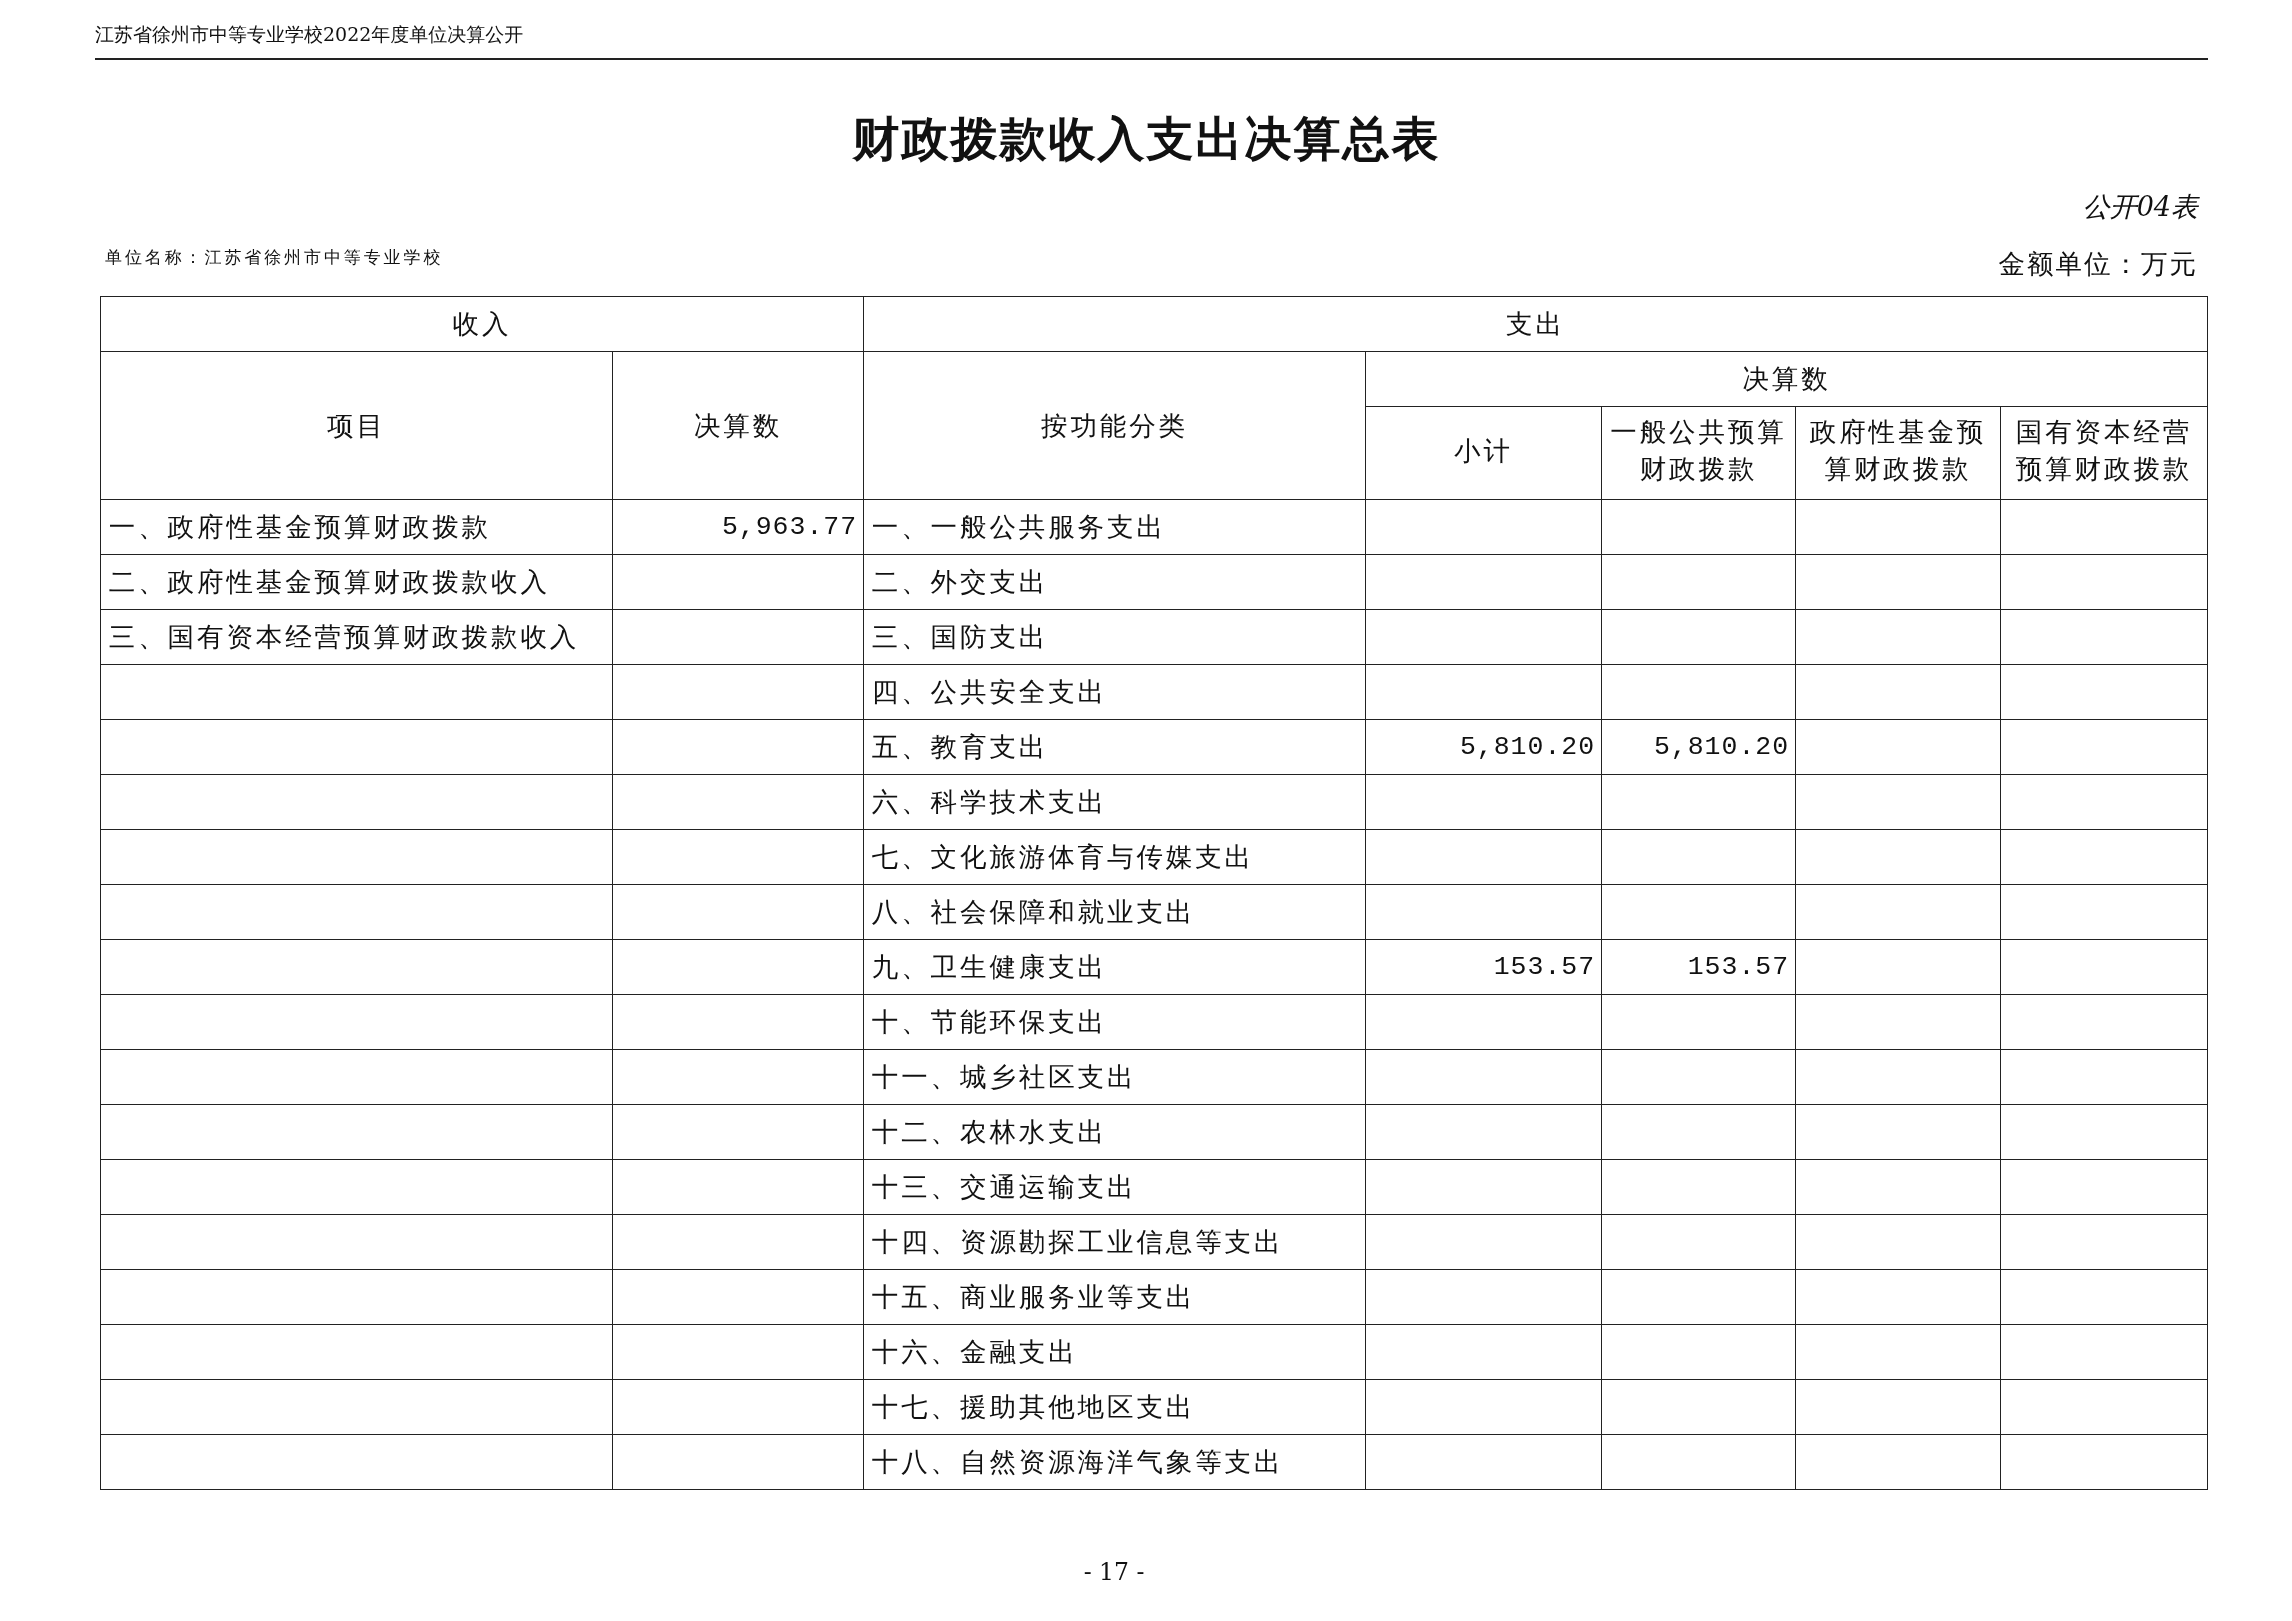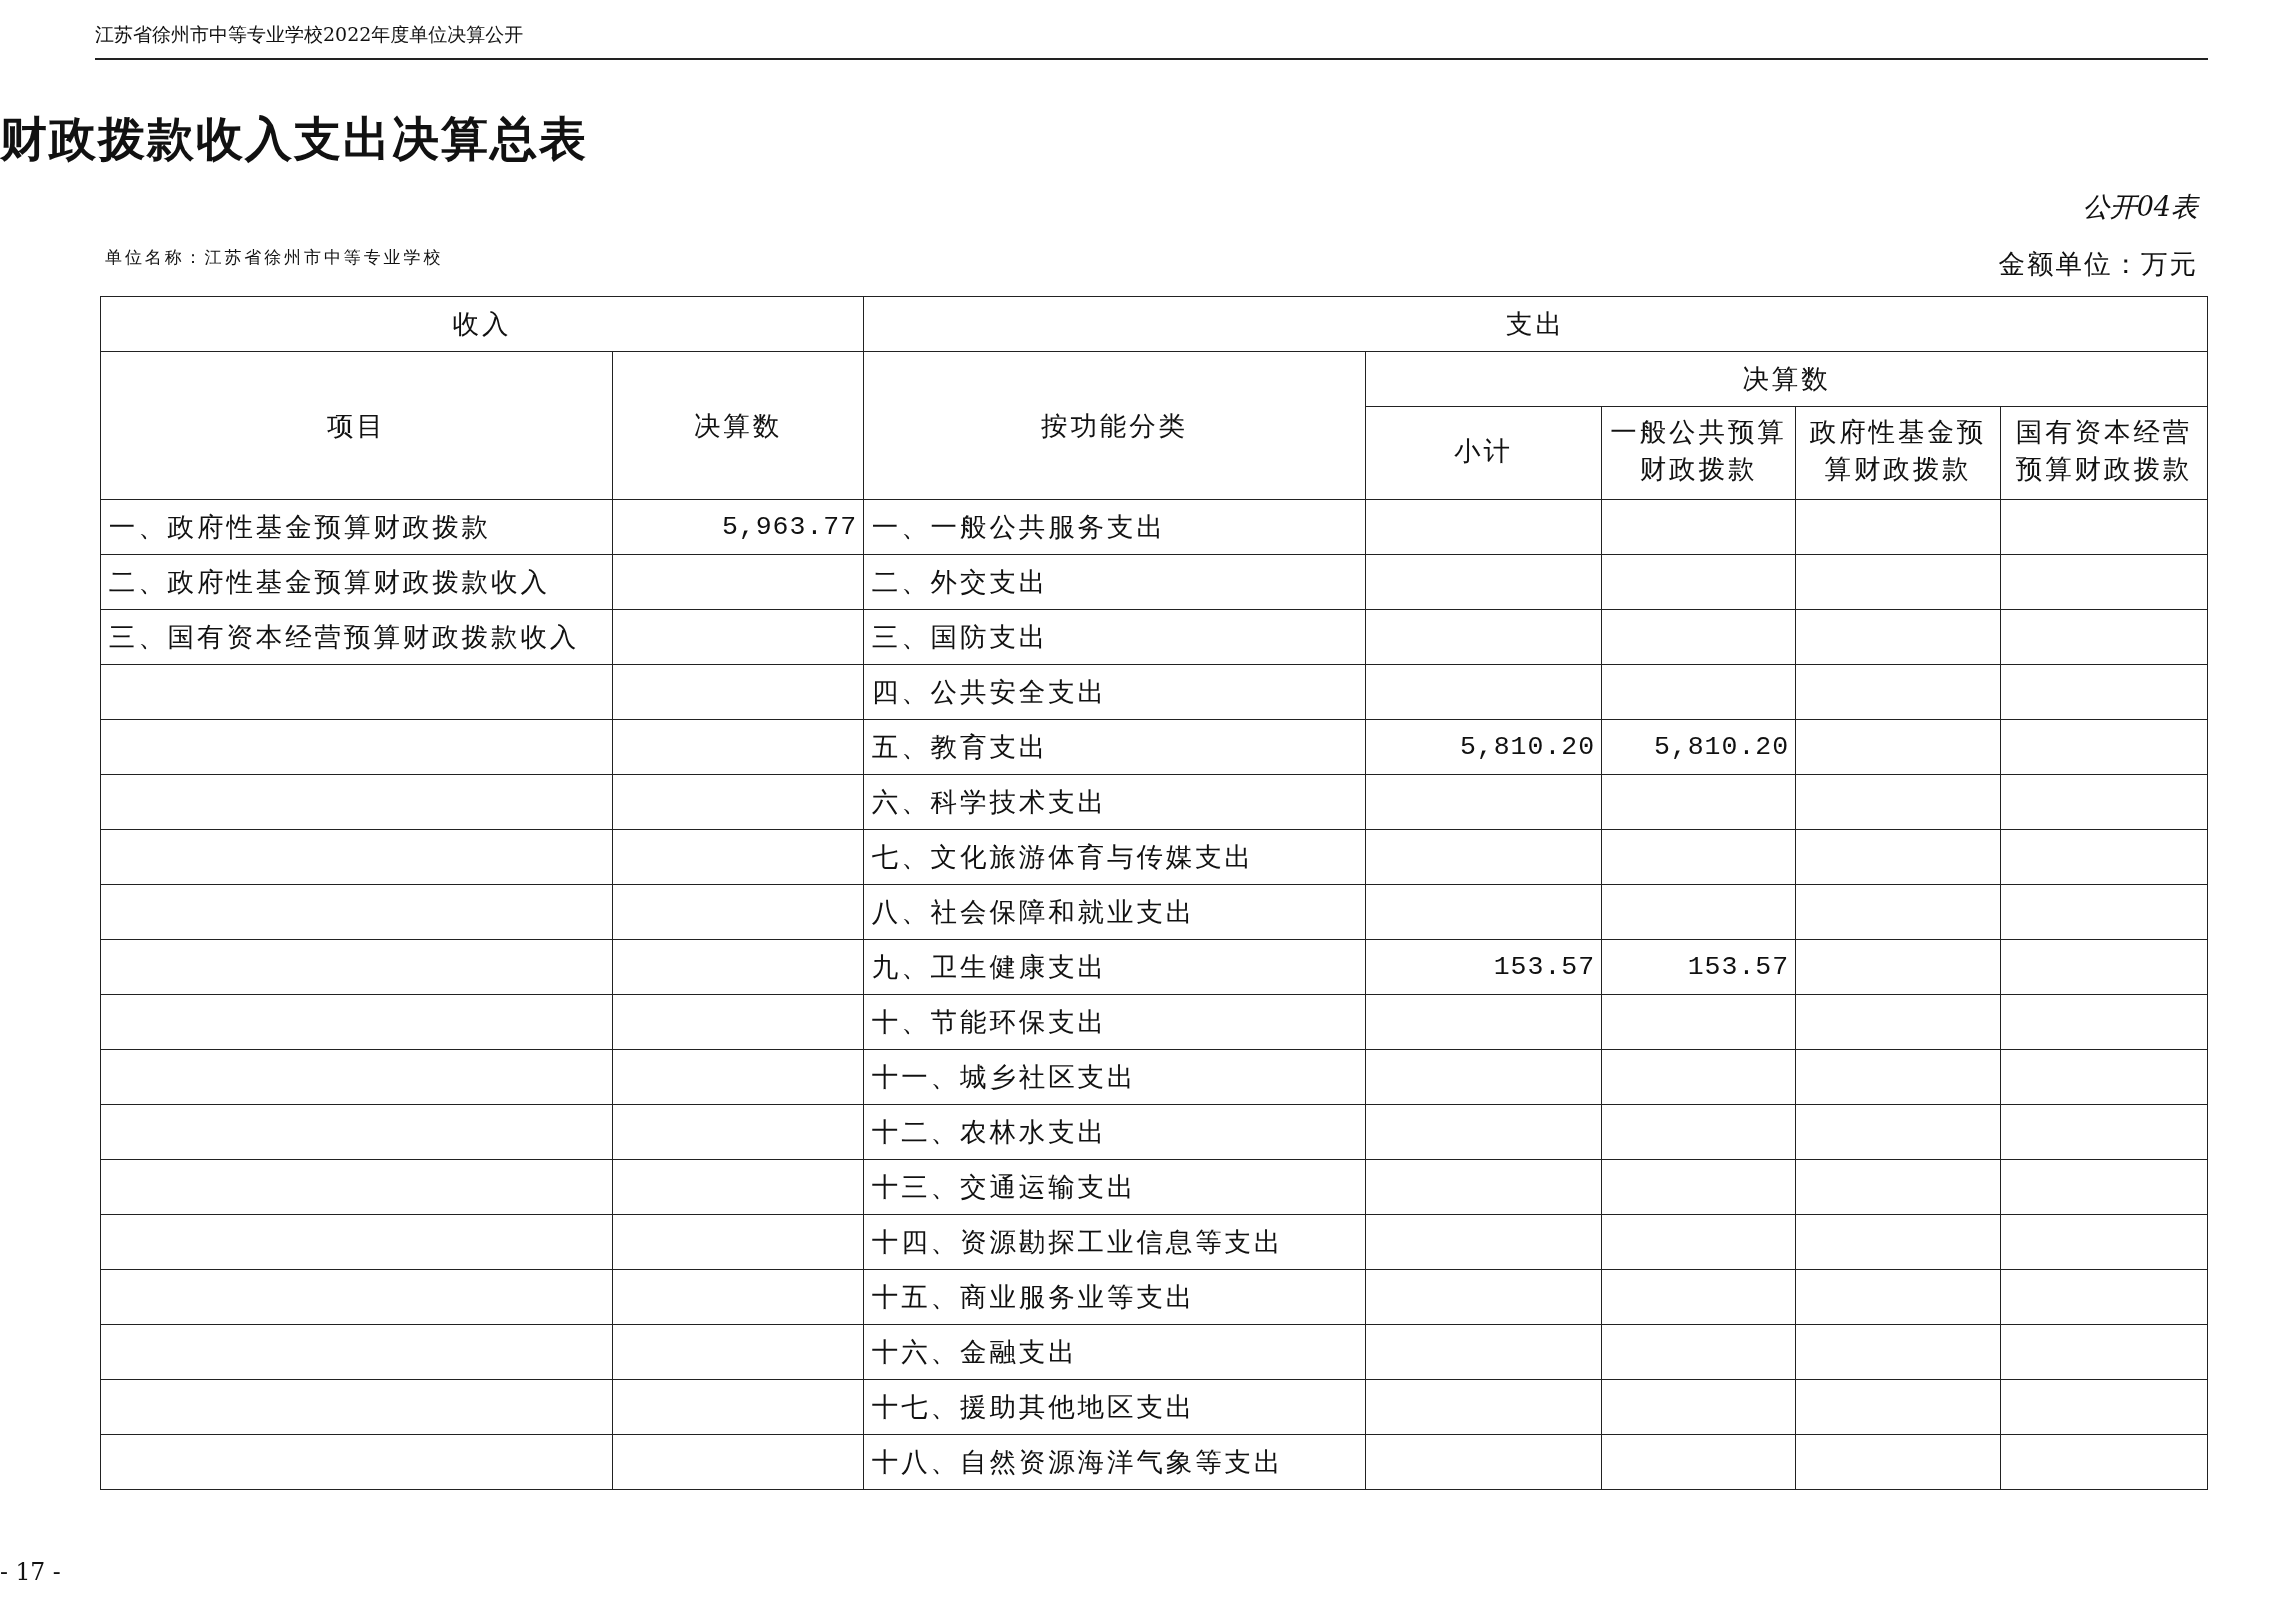--- a/index.html
+++ b/index.html
@@ -1,35 +1,35 @@
 <!DOCTYPE html>
 <html><head>
 <meta charset="utf-8">
 <style>
   html,body{margin:0;padding:0;background:#fff;}
   body{width:2293px;height:1621px;position:relative;overflow:hidden;
        font-family:"DejaVu Serif","Liberation Serif",serif;color:#111;}
   .hdr{position:absolute;left:95px;top:21.6px;font-size:19px;letter-spacing:0px;}
   .rule{position:absolute;left:95px;top:58px;width:2113px;height:0;border-top:2px solid #222;}
-  .title{position:absolute;left:0;width:2293px;top:108px;
+  .title{position:absolute;left:0;width:2293px;top:108px;text-align:center;
          font-size:47px;font-weight:bold;letter-spacing:2px;}
   .formno{position:absolute;right:95px;top:189px;font-size:27px;font-style:italic;}
   .unitname{position:absolute;left:105px;top:246px;font-size:17px;letter-spacing:2.9px;}
   .unitamt{position:absolute;right:95px;top:246px;font-size:26.5px;letter-spacing:2px;margin-left:28px;}
   table{position:absolute;left:100px;top:296px;border-collapse:collapse;
         table-layout:fixed;width:2106px;font-size:26.5px;font-family:Liberation Mono, monospace;}
   td,th{border:1.5px solid #222;padding:0 7.8px;font-weight:normal;white-space:nowrap;
         overflow:hidden;letter-spacing:2.9px;}
   th{text-align:center;}
   .h1 th{height:54px;}
   .h2 th{height:54px;}
   .h3 th{height:92px;line-height:37px;white-space:normal;}
   tbody td{height:54px;}
   .num{text-align:right;letter-spacing:1px;padding-right:5.9px;}
-  .page{position:absolute;left:0;width:2228px;top:1558px;text-align:left;font-size:23.5px;}
+  .page{position:absolute;left:0;width:2228px;top:1558px;text-align:center;font-size:23.5px;}
 </style>
 </head>
 <body>
 
 <div class="hdr">江苏省徐州市中等专业学校2022年度单位决算公开</div>
 <div class="rule"></div>
 <div class="title">财政拨款收入支出决算总表</div>
 <div class="formno">公开04表</div>
 <div class="unitname">单位名称：江苏省徐州市中等专业学校</div>
 <div class="unitamt">金额单位：万元</div>

